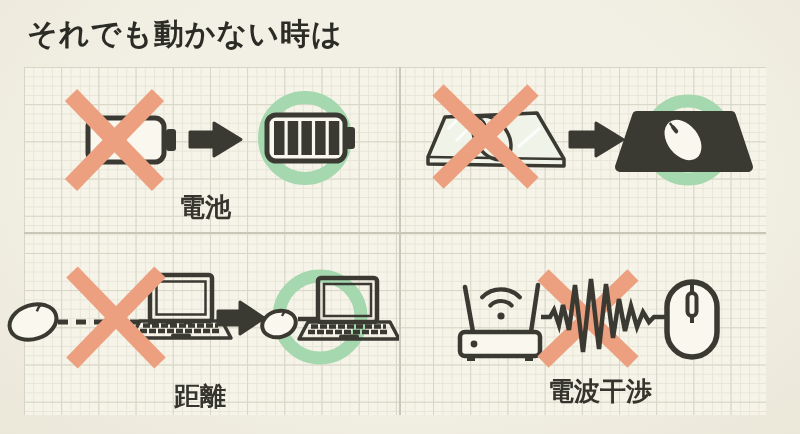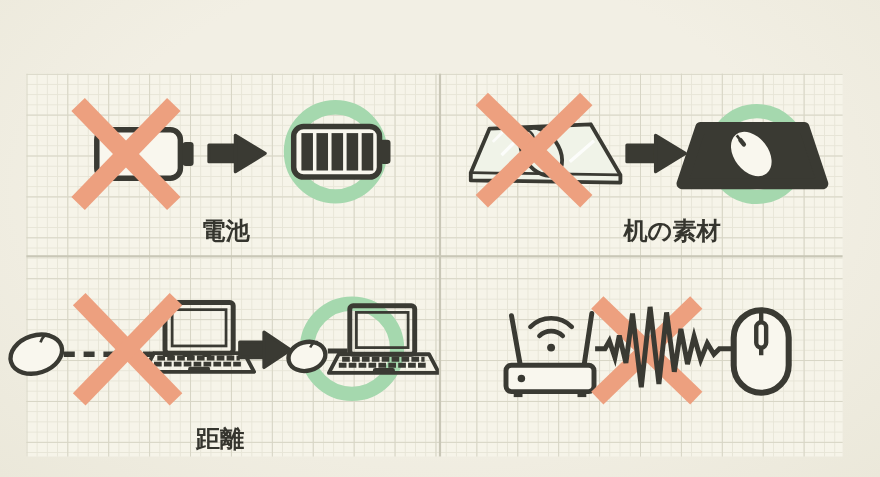--- a/index.html
+++ b/index.html
@@ -26,36 +26,37 @@
       linear-gradient(#e7e5d7 1px, transparent 1px),
       linear-gradient(90deg,#e7e5d7 1px, transparent 1px);
     background-size:37.2px 37.2px,37.2px 37.2px,9.3px 9.3px,9.3px 9.3px;
   }
   .grid-cells{position:absolute; inset:0; display:grid;
     grid-template-columns:376px 366px; grid-template-rows:166px 182px;}
   .cell{position:relative;}
   .cell svg{position:absolute; inset:0; overflow:visible; display:block;}
   .cell-label{
     position:absolute; left:50%; transform:translateX(-50%);
-    font-size:22px; font-weight:bold; color:#35352e; white-space:nowrap;
+    font-size:26px; font-weight:bold; color:#35352e; white-space:nowrap;
   }
   .divider-v{position:absolute; left:375px; top:0; width:2px; height:348px; background:#c9c7b7;}
   .divider-h{position:absolute; left:0; top:165px; width:742px; height:2px; background:#c9c7b7;}
   
   .sI{stroke:var(--ink); fill:none;}
   .fI{fill:var(--ink);}
   .fIs{fill:var(--ink); stroke:var(--ink); stroke-linejoin:round;}
   .sC{stroke:var(--cross); fill:none;}
   .sR{stroke:var(--ring); fill:none;}
   .fP{fill:var(--paper2);}
 </style>
 </head>
 <body>
 
 <div class="canvas">
+  <div class="title">それでも動かない時は</div>
 
   <div class="paper">
     <div class="grid-cells">
 
       <div class="cell">
         <svg viewBox="0 0 376 166">
 
           <g>
             <rect x="64" y="51" width="76" height="44" rx="9" class="sI fP" stroke-width="5"></rect>
             <rect x="142" y="62" width="10" height="22" rx="3" class="fI"></rect>
@@ -113,21 +114,20 @@
           <circle cx="288" cy="73" r="39" class="sR" stroke-width="13"></circle>
           <g>
             <polygon points="237,49 331,49 348,100 220,100" class="fIs" stroke-width="10"></polygon>
             <g transform="rotate(-38 283 73)">
               <ellipse cx="283" cy="73" rx="15.5" ry="22.5" class="fP"></ellipse>
               <line x1="283" y1="51.5" x2="283" y2="62" class="sI" stroke-width="2.4"></line>
               <rect x="281" y="55" width="4" height="9" rx="2" class="fI"></rect>
             </g>
           </g>
         </svg>
-        <div class="cell-label" style="bottom:8px;margin-left:28px">机の素材</div>
       </div>
 
       <div class="cell">
         <svg viewBox="0 0 376 182">
 
           <g transform="rotate(-18 9 89)">
             <ellipse cx="9" cy="89" rx="24" ry="17" class="sI fP" stroke-width="4"></ellipse>
             <path d="M16,80 q5,-7 10,-4" class="sI" stroke-width="2.5"></path>
           </g>
           <line x1="34" y1="89" x2="168" y2="89" class="sI" stroke-width="5" stroke-dasharray="10 8"></line>
@@ -189,19 +189,20 @@
 
           <path d="M141,84 H150 L154,77 L159,92 L163,72 L169,97 L175,52 L183,119 L191,46 L199,116 L206,51 L213,105 L219,66 L225,98 L231,73 L237,94 L243,79 L249,89 L254,84 H267" class="sI" stroke-width="4.5"></path>
 
           <g>
             <rect x="267" y="49" width="50" height="75" rx="25" class="sI fP" stroke-width="5.5"></rect>
             <line x1="292" y1="49" x2="292" y2="61" class="sI" stroke-width="4"></line>
             <rect x="287.5" y="60" width="9" height="23" rx="4.5" class="sI" stroke-width="4"></rect>
             <line x1="292" y1="83" x2="292" y2="90" class="sI" stroke-width="4"></line>
           </g>
         </svg>
+        <div class="cell-label" style="bottom:6px;margin-left:17px">電波干渉</div>
       </div>
 
     </div>
     <div class="divider-v"></div>
     <div class="divider-h"></div>
   </div>
 </div>
 
 </body></html>

